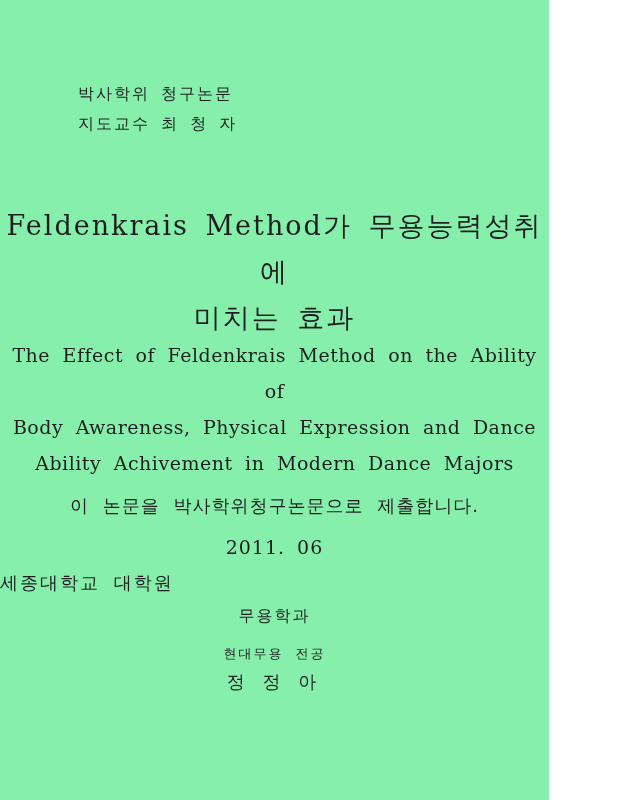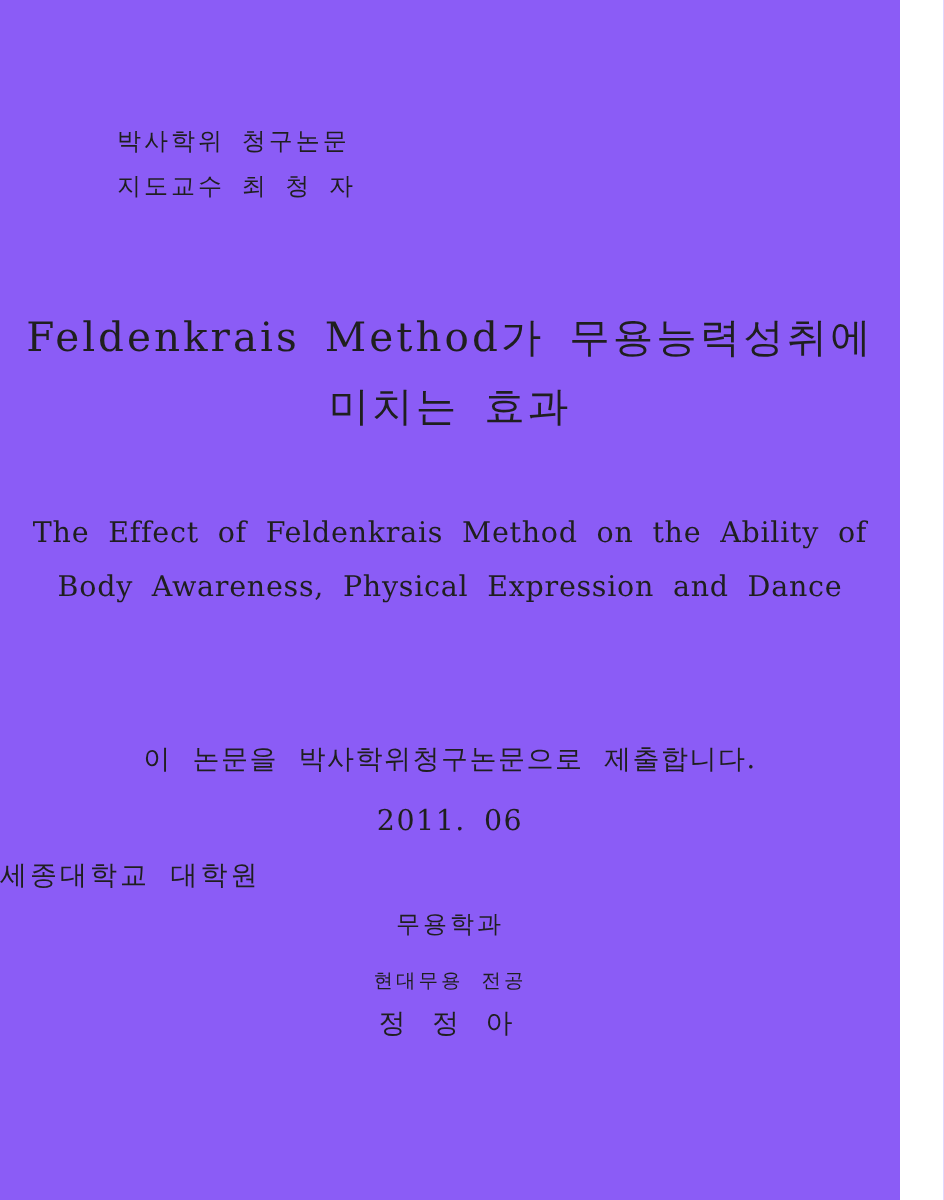--- a/index.html
+++ b/index.html
@@ -2,23 +2,23 @@
 <html><head>
 <meta charset="utf-8">
 <style>
   html, body {
     margin: 0;
     padding: 0;
     background: #ffffff;
   }
   .page {
     position: relative;
-    width: 600px;
+    width: 549px;
     height: 800px;
-    background: #8b5cf6;
+    background: #86efac;
     font-family: "DejaVu Serif", "Liberation Serif", serif;
     color: #1f1f1f;
     overflow: hidden;
   }
   .header-block {
     position: absolute;
     top: 79px;
     left: 78px;
     font-size: 16px;
     line-height: 30px;
@@ -119,20 +119,21 @@
   </div>
 
   <div class="title-block">
     <span class="line">Feldenkrais Method가 무용능력성취에</span>
     <span class="line">미치는 효과</span>
   </div>
 
   <div class="subtitle-block">
     <span class="line">The Effect of Feldenkrais Method on the Ability of</span>
     <span class="line">Body Awareness, Physical Expression and Dance</span>
+    <span class="line">Ability Achivement in Modern Dance Majors</span>
   </div>
 
   <div class="submission-line">이 논문을 박사학위청구논문으로 제출합니다.</div>
 
   <div class="date-line">2011. 06</div>
 
   <div class="institution-line">세종대학교 대학원</div>
 
   <div class="department-line">무용학과</div>
 

